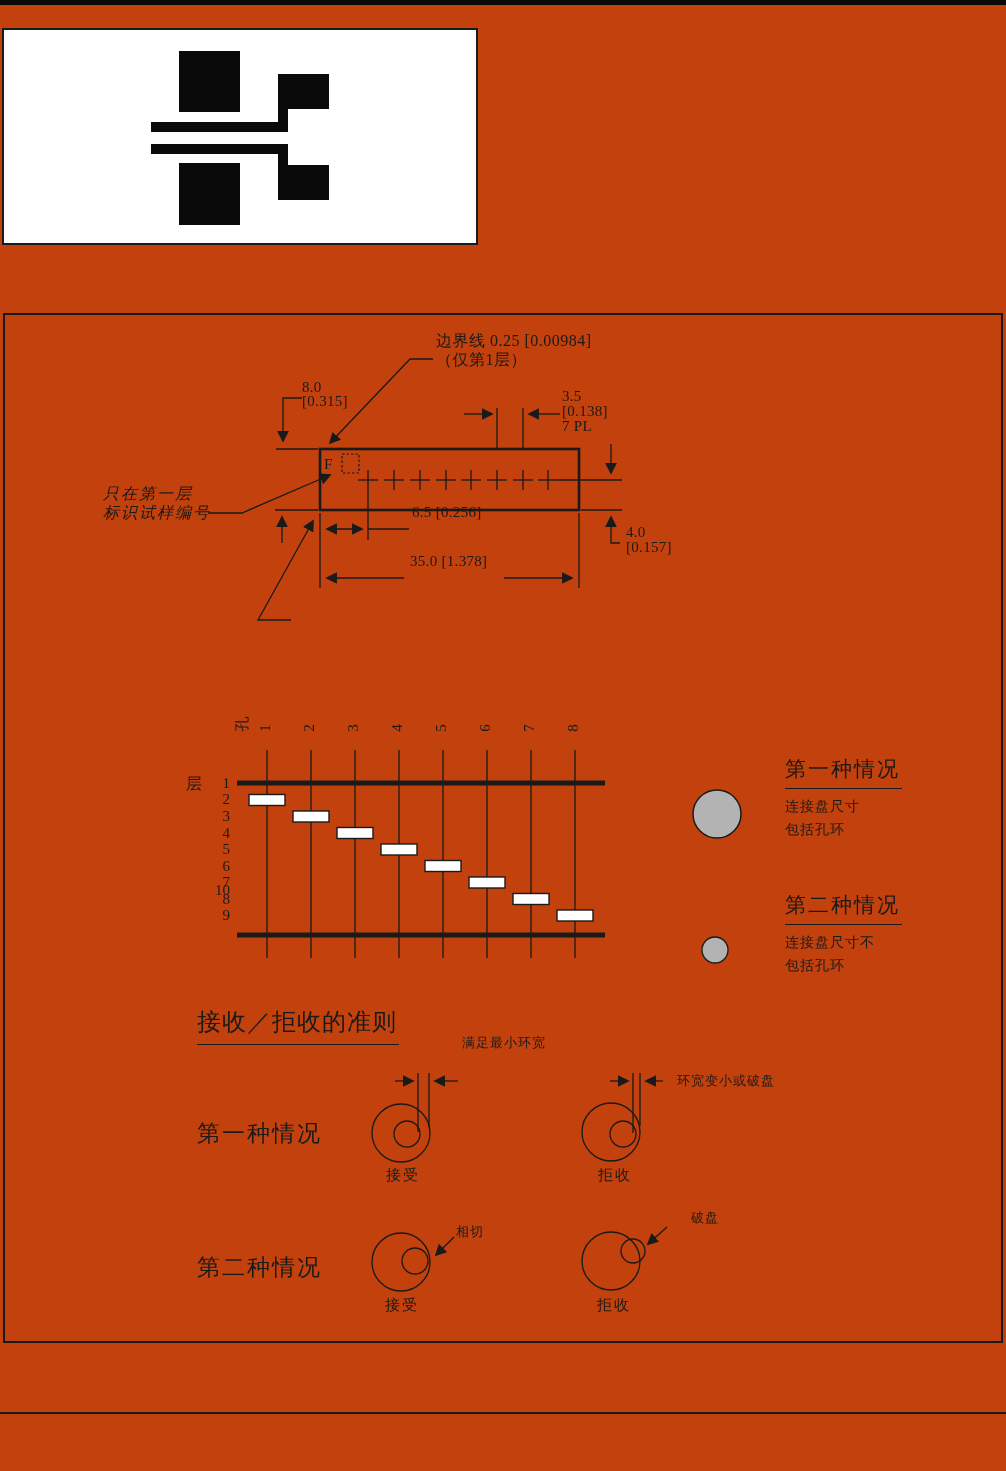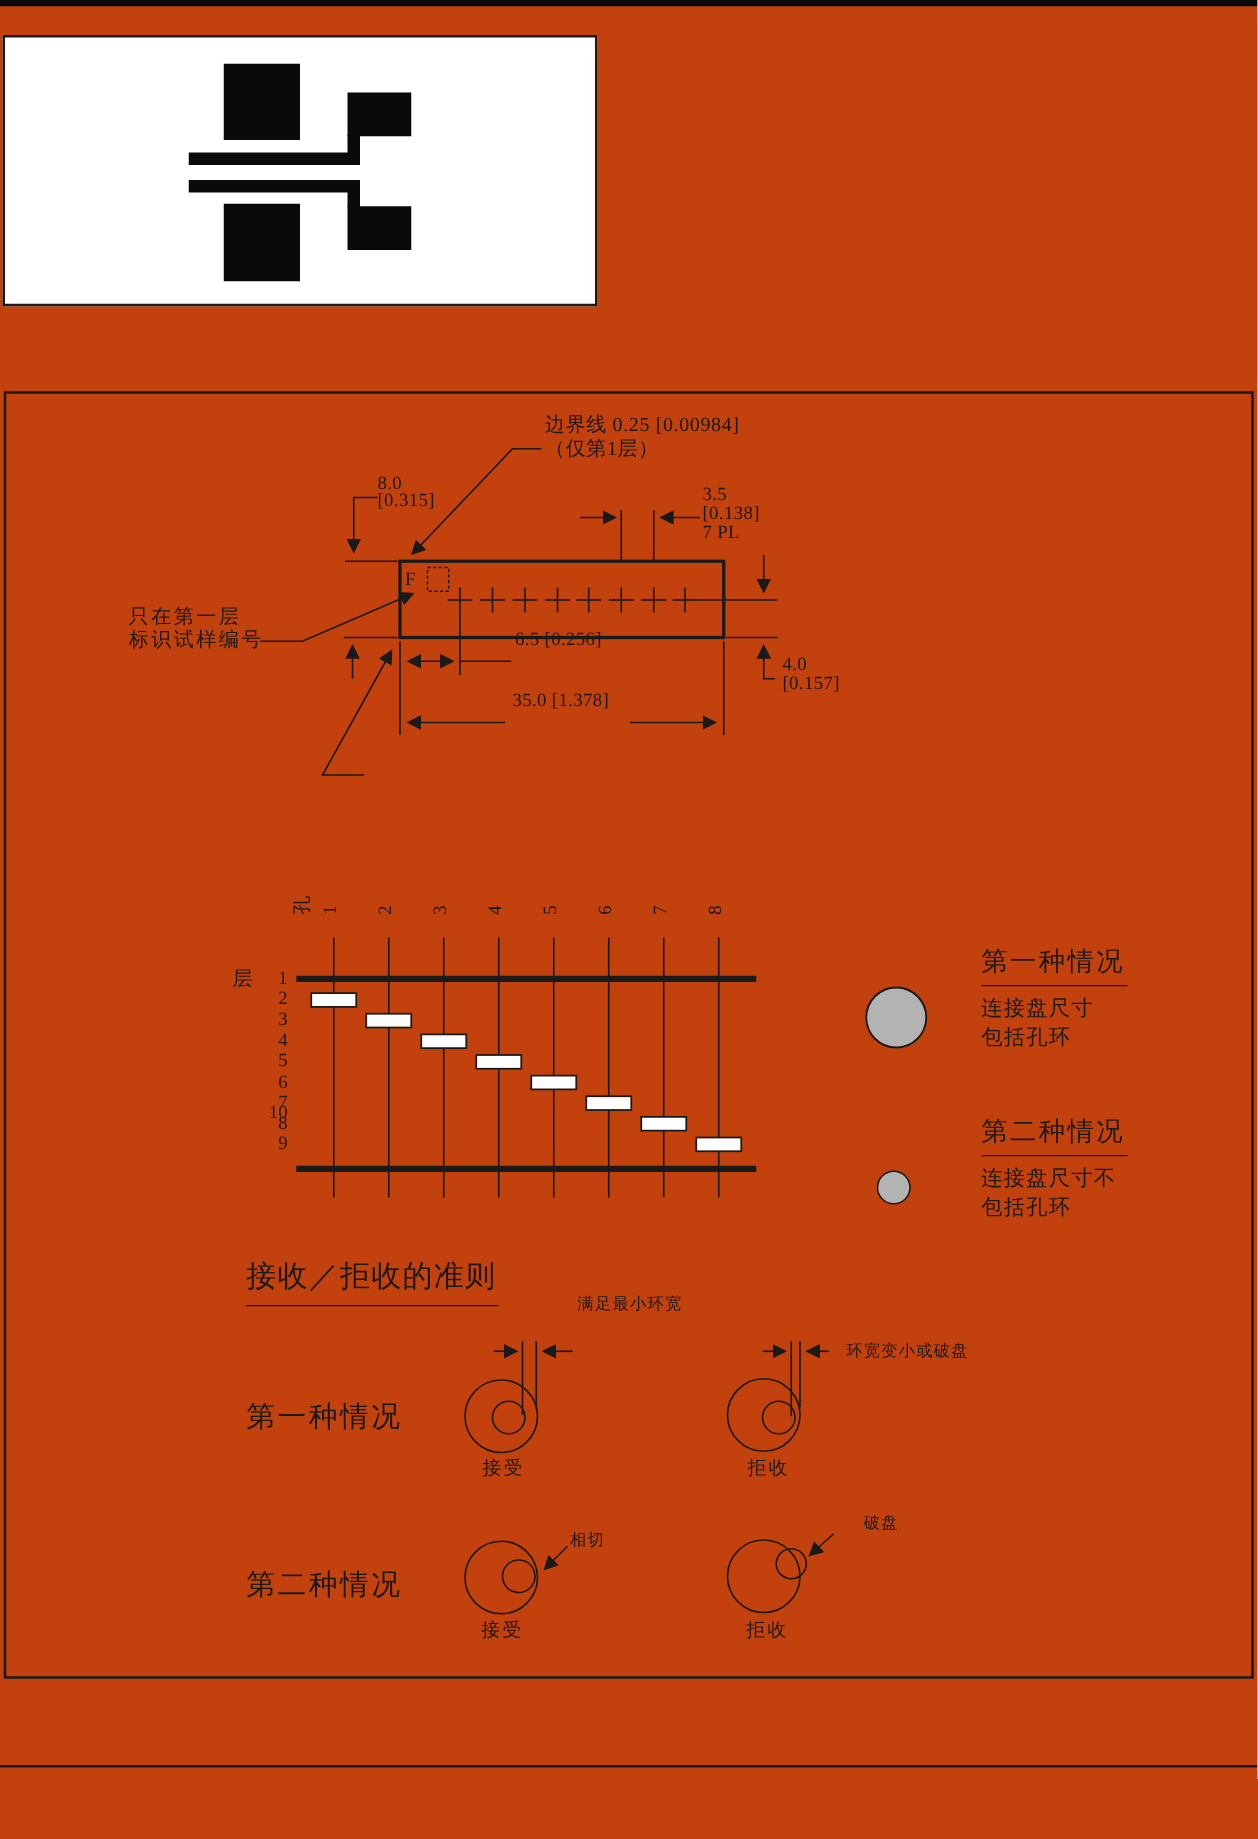--- a/index.html
+++ b/index.html
@@ -7,28 +7,28 @@
         font-family:"Liberation Serif","DejaVu Serif",serif;color:#1a1a1a;}
   .t{position:absolute;white-space:nowrap;color:#1a1a1a;line-height:1.2;}
   .blk{position:absolute;background:#0a0a0a;}
   .rule{position:absolute;background:#1a1a1a;}
   #logo-box{position:absolute;left:2px;top:28px;width:476px;height:217px;
             border:2px solid #1a1a1a;box-sizing:border-box;background:#fff;}
   #frame{position:absolute;left:3px;top:313px;width:1000px;height:1030px;
          border:2px solid #1a1a1a;box-sizing:border-box;background:transparent;}
   svg#linework{position:absolute;left:0;top:0;}
   .dim{font-size:15px;letter-spacing:0.3px;}
-  .cjk15{font-size:16px;letter-spacing:2px;}
+  .cjk15{font-size:16px;letter-spacing:2px;font-style:italic;}
   .note{font-size:16px;letter-spacing:0.5px;}
   .small-note{font-size:13px;letter-spacing:1px;}
   .verdict{font-size:15px;letter-spacing:2px;}
   .case-label{font-size:23px;letter-spacing:2px;}
   .legend-title{font-size:21px;letter-spacing:2px;display:inline-block;
                 padding:0 2px 6px 0;border-bottom:1.5px solid #1a1a1a;}
-  .legend-body{font-size:17px;letter-spacing:1px;line-height:23px;}
+  .legend-body{font-size:14px;letter-spacing:1px;line-height:23px;}
   .criteria-title{font-size:24px;letter-spacing:1px;display:inline-block;
                   padding:0 2px 7px 0;border-bottom:1.5px solid #1a1a1a;}
   .rot{transform:rotate(-90deg);transform-origin:center;display:flex;
        align-items:center;justify-content:center;width:30px;height:16px;
        font-size:15px;}
   .layer-num{position:absolute;left:204px;width:26px;height:16px;text-align:right;
              font-size:15px;line-height:16px;}
 </style>
 </head>
 <body>

